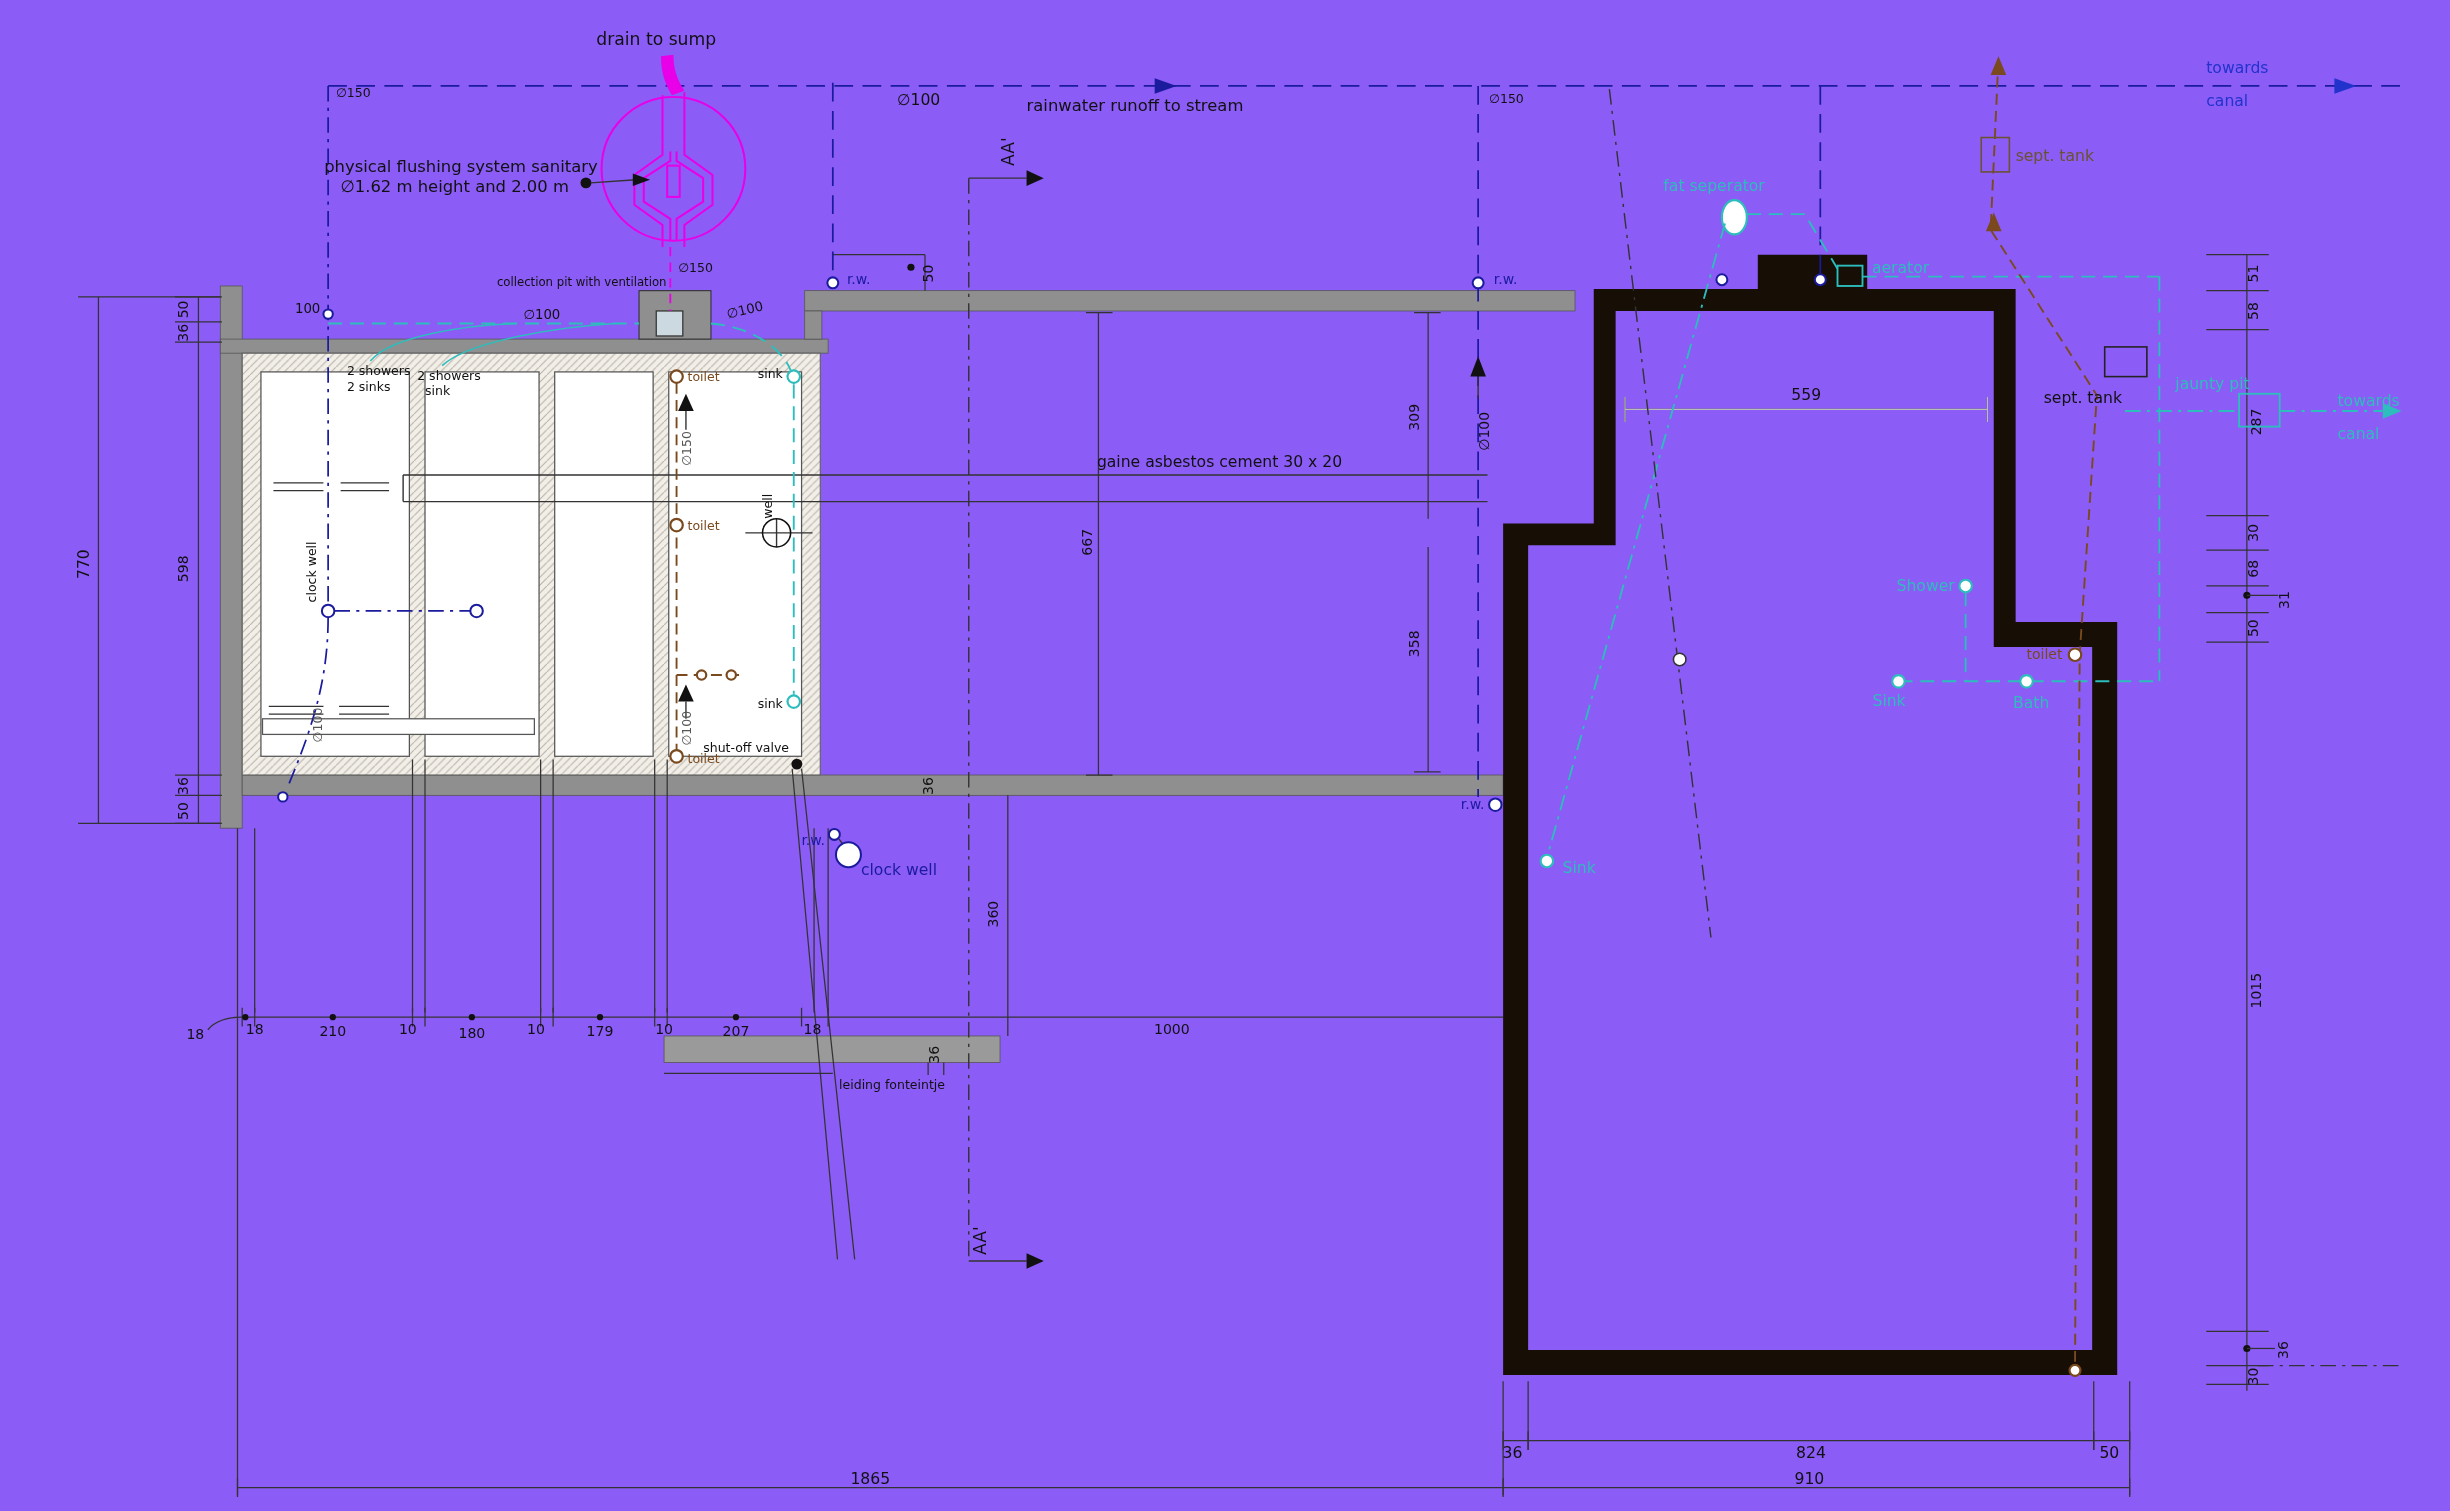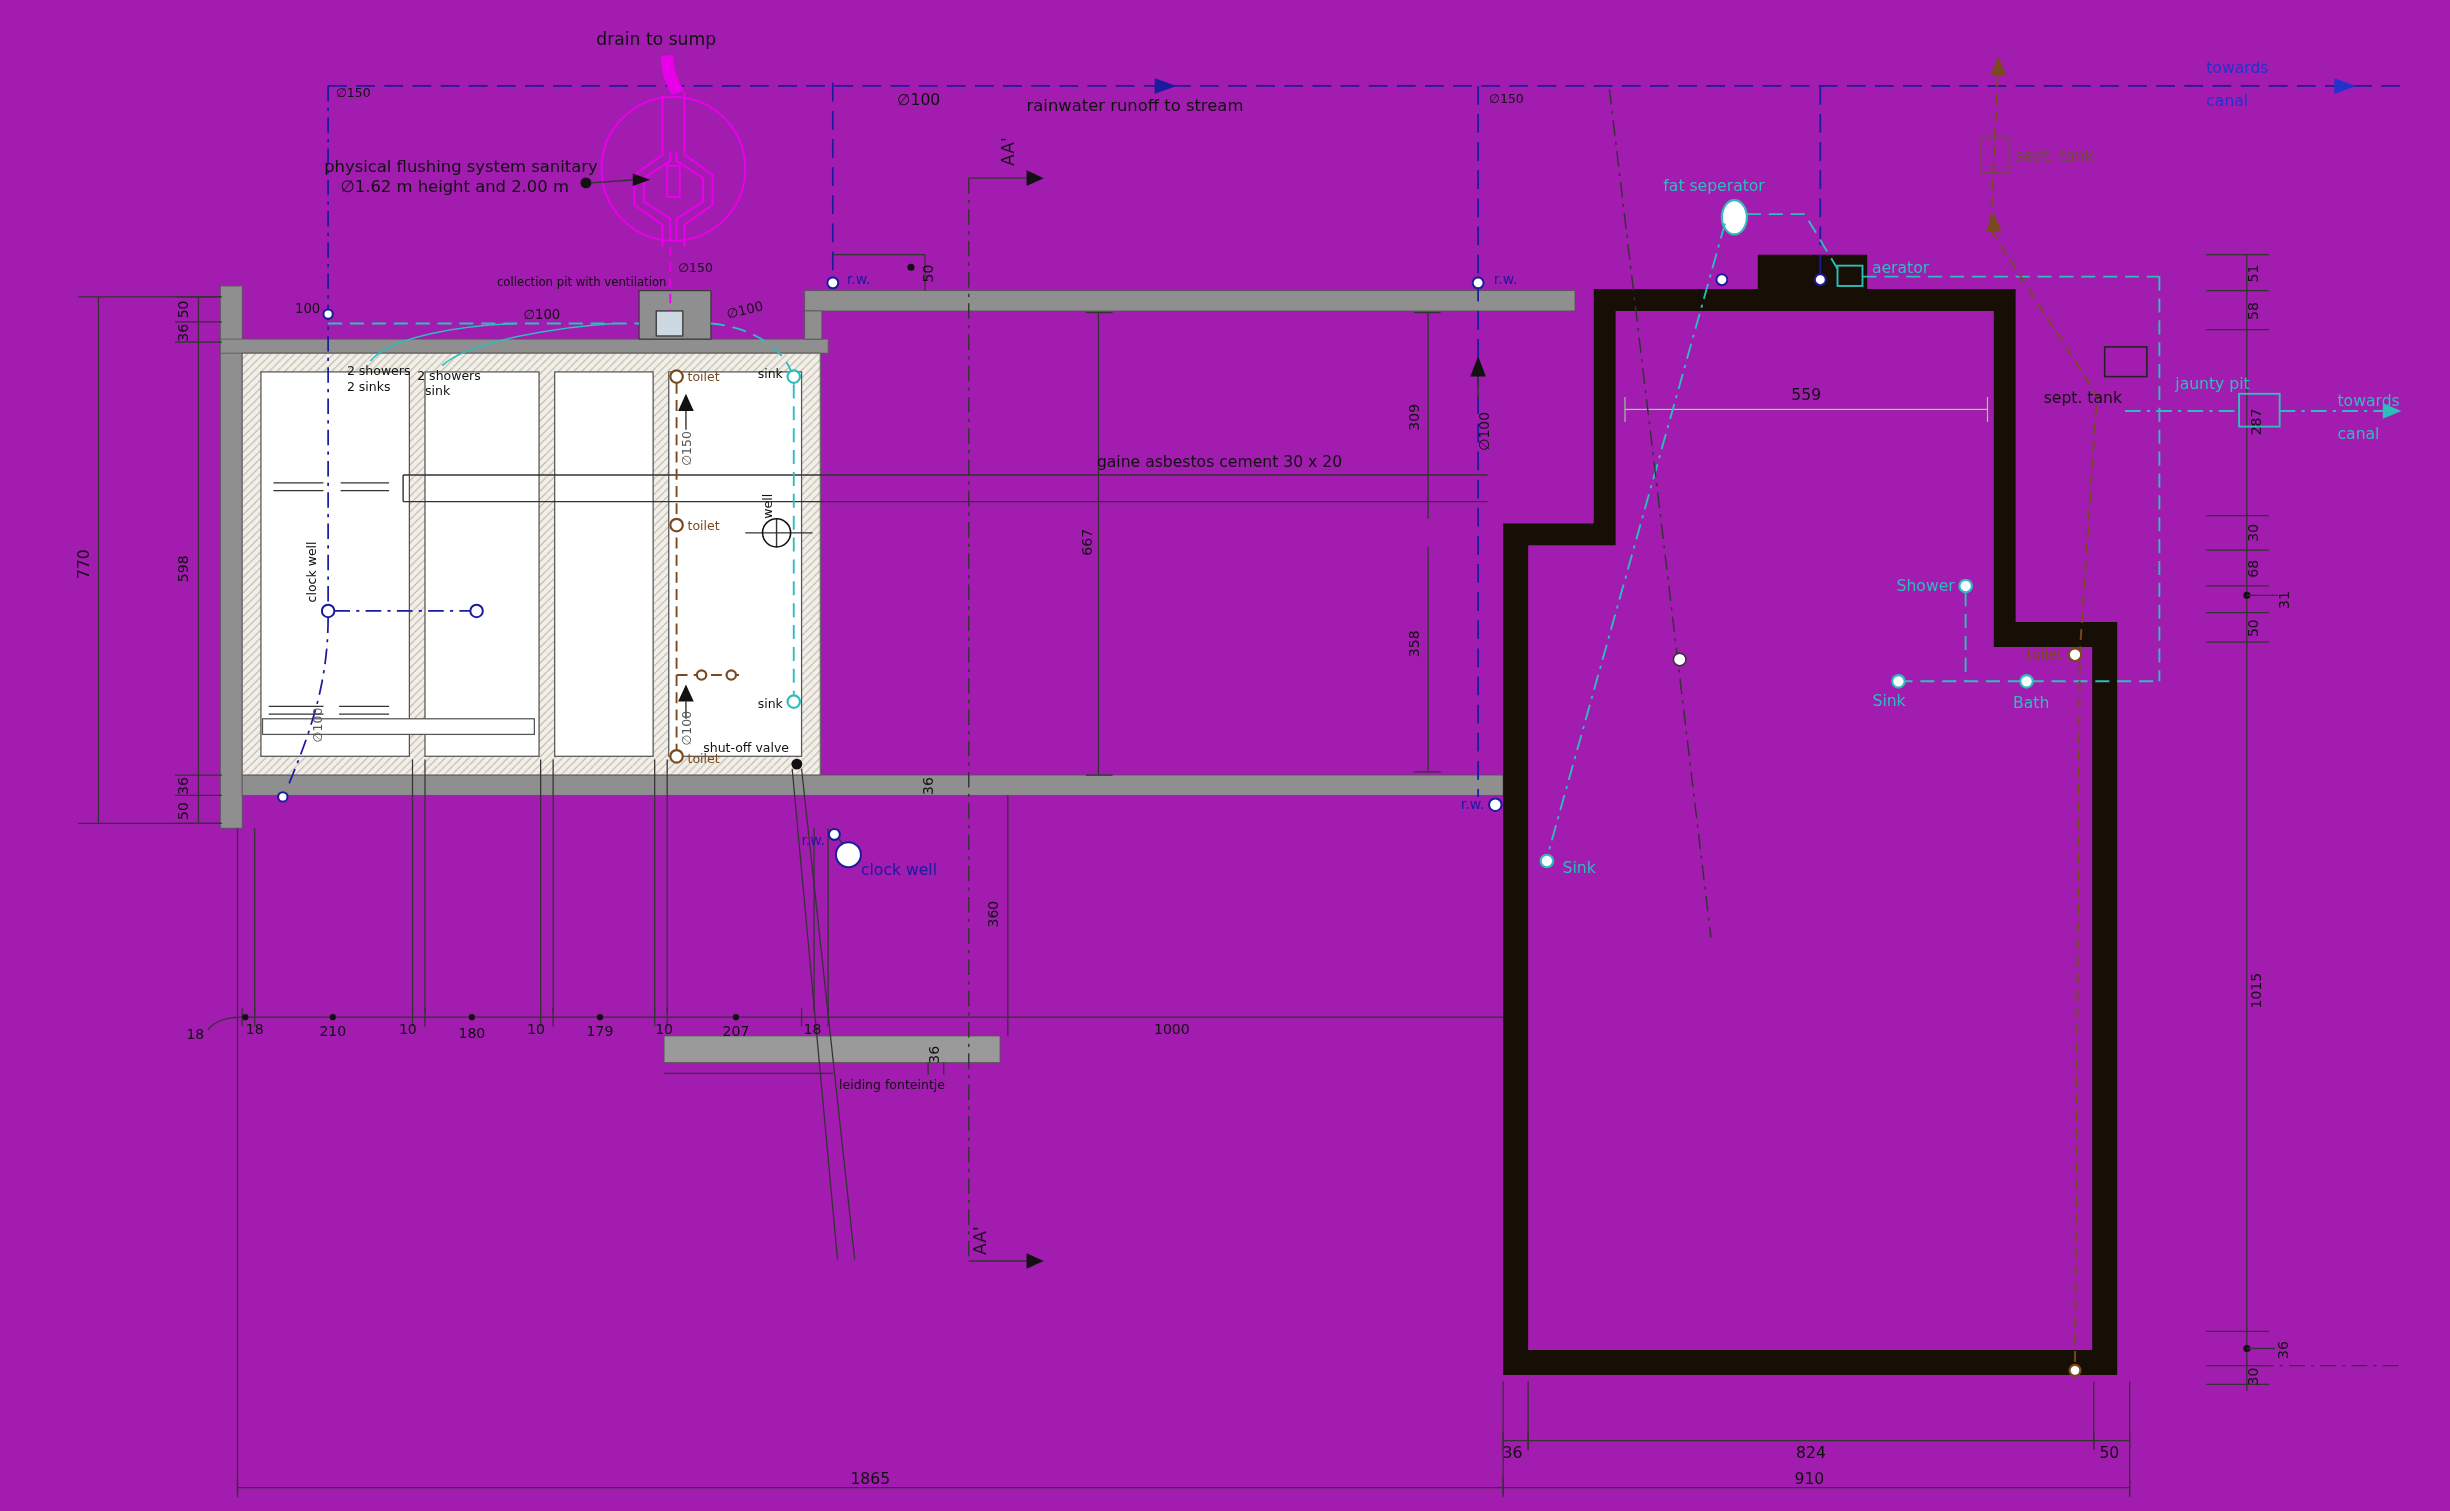--- a/index.html
+++ b/index.html
@@ -1,16 +1,16 @@
 <!DOCTYPE html>
 <html style="font-size:14px"><head>
 <meta charset="utf-8">
 <style>
   html,body{margin:0;padding:0;background:#ffffff;}
-  .stage{position:relative;width:2450px;height:1511px;background:#a21caf;overflow:hidden;}
+  .stage{position:relative;width:2450px;height:1511px;background:#8b5cf6;overflow:hidden;}
   svg{display:block;}
   text{font-family:"DejaVu Sans",sans-serif;fill:#111;}
   .t7{font-size:7.5px}.t8{font-size:8px}.t85{font-size:8.5px}.t9{font-size:9px}.t10{font-size:10px}.t105{font-size:10.5px}.t11{font-size:11px}
   .navy{fill:#1b1b9e}.blue{fill:#2233cc}.cyan{fill:#2ebdbd}.brown{fill:#7a4a1e}.dbrown{fill:#6b5230}.gray{fill:#555}
   .ln{stroke:#333;stroke-width:0.8;fill:none}
   .ln9{stroke:#333;stroke-width:0.9;fill:none}
   .dnavy{stroke:#1b1b9e;stroke-width:1.1;fill:none;stroke-dasharray:12 6}
   .ddnavy{stroke:#1b1b9e;stroke-width:1.1;fill:none;stroke-dasharray:10 4 2 4}
   .dcyan{stroke:#2ebdbd;stroke-width:1.2;fill:none;stroke-dasharray:9 5}
   .ddcyan{stroke:#2ebdbd;stroke-width:1.2;fill:none;stroke-dasharray:10 4 2 4}

